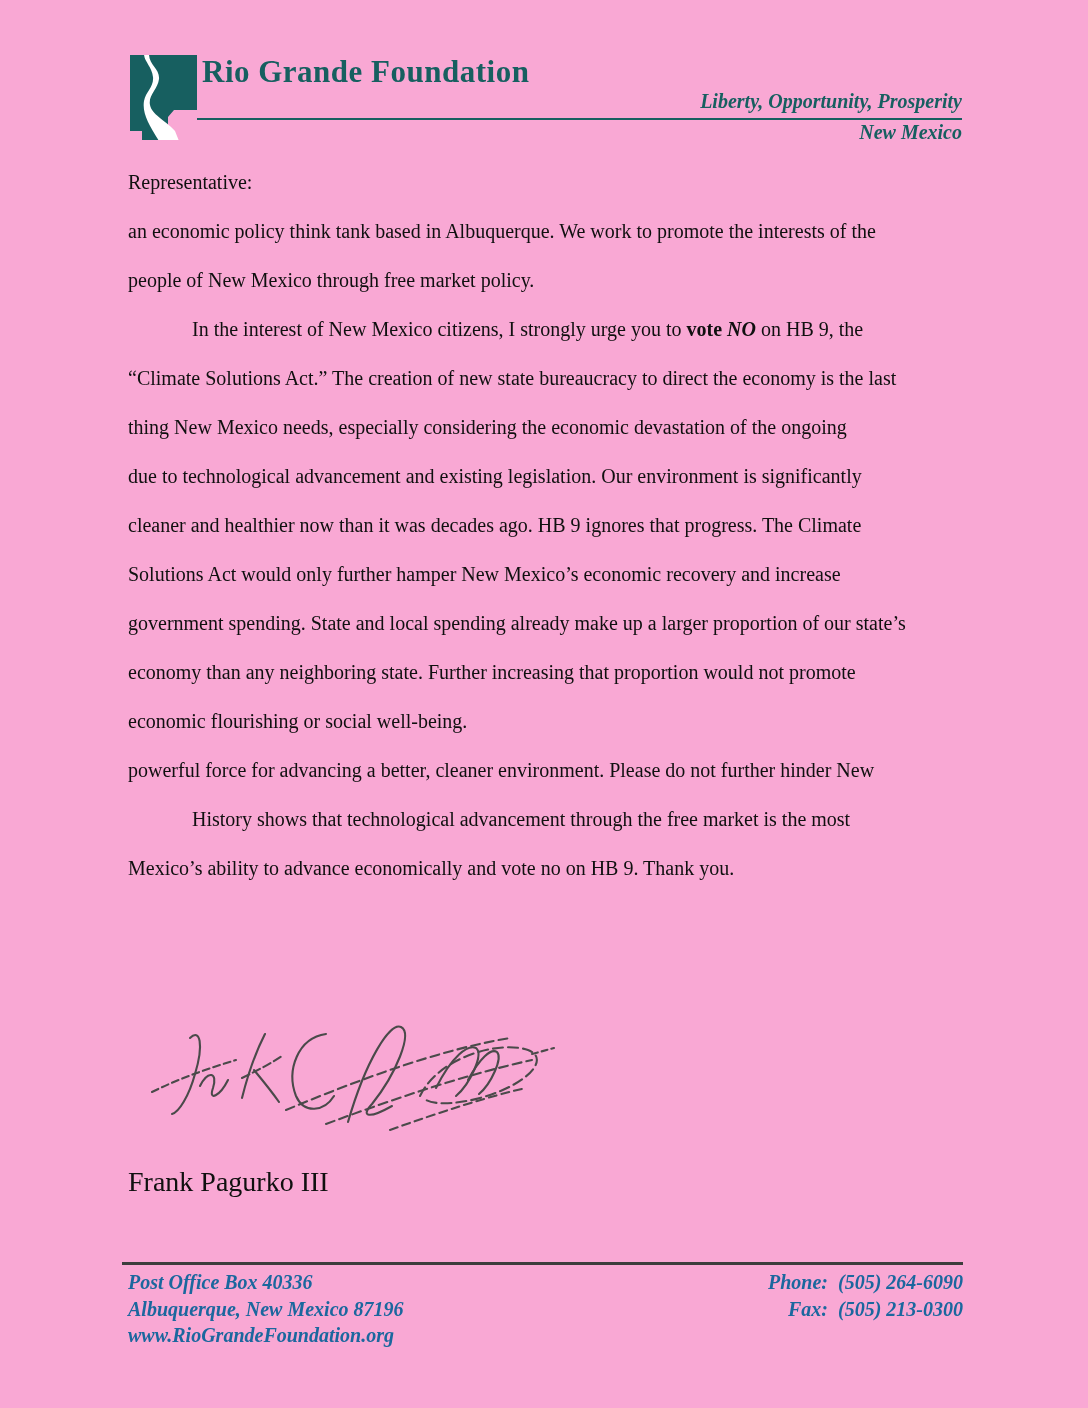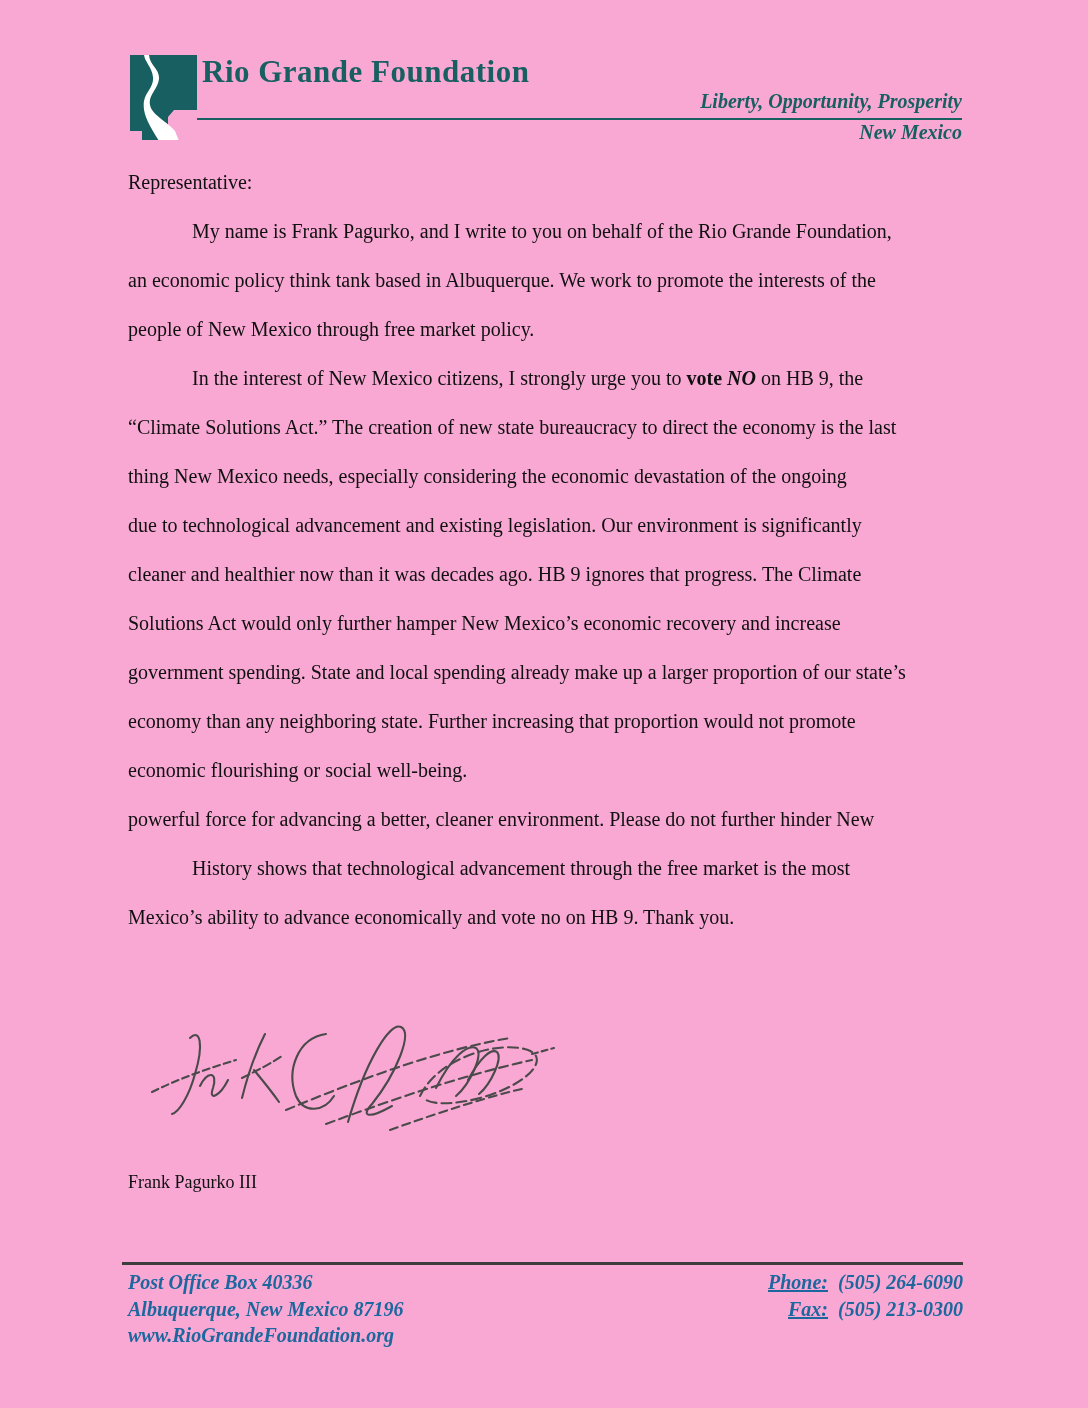--- a/index.html
+++ b/index.html
@@ -36,57 +36,56 @@
     font-size:20px;
   }
   .letter-line{
     height:49px;line-height:49px;white-space:nowrap;
   }
   .letter-line.indent{padding-left:64px;}
   
   .signature{position:absolute;left:138px;top:1000px;width:424px;height:150px;}
   .typed-name{
     position:absolute;left:128px;top:1168px;
-    font-size:18px;line-height:28px;
+    font-size:28px;line-height:28px;
   }
   
   .footer-rule{
     position:absolute;left:122px;top:1262px;width:841px;height:3px;
     background:#3d3d3d;
   }
   .footer{
     position:absolute;left:122px;top:1269px;width:841px;
     display:flex;justify-content:space-between;
     font-size:20px;font-weight:bold;font-style:italic;
   }
   .footer .col-left{padding-left:6px;}
   .footer .col-right{text-align:right;}
   .footer div{line-height:26.5px;}
-  .contact-row .label{margin-right:10px;text-decoration:underline;}
+  .contact-row .label{margin-right:10px;}
 </style>
 </head>
 <body>
 
 <div class="page">
 
   <div>
     <svg class="logo" viewBox="0 0 67 85" xmlns="http://www.w3.org/2000/svg">
       <path fill="#175F60" d="M0,0 H67 V55 H44 L38,62 V85 H12 V76 H0 Z"></path>
       <path fill="#ffffff" d="M19,-1 C19,10 30,14 29,24 C28,34 18,40 20,50 C22,60 34,64 45,76 L49,86 H29 C19,70 12,58 14,46 C16,36 24,32 23,22 C22,12 14,6 14,-1 Z"></path>
     </svg>
     <div class="org-title" style="color: rgb(23, 95, 96);">Rio Grande Foundation</div>
     <div class="tagline" style="color: rgb(23, 95, 96);">Liberty, Opportunity, Prosperity</div>
     <div class="header-rule" style="background: rgb(23, 95, 96);"></div>
     <div class="region" style="color: rgb(23, 95, 96);">New Mexico</div>
   </div>
 
   <div class="letter">
     <div class="letter-line">Representative:</div>
 
-  <div class="letter-line indent"><span>My name is Frank Pagurko, and I write to you on behalf of the Rio Grande Foundation,</span></div>
       <div class="letter-line"><span>an economic policy think tank based in Albuquerque. We work to promote the interests of the</span></div>
       <div class="letter-line"><span>people of New Mexico through free market policy.</span></div>
       <div class="letter-line indent"><span>In the interest of New Mexico citizens, I strongly urge you to </span><span style="font-weight: bold;">vote </span><span style="font-weight: bold; font-style: italic;">NO</span><span> on HB 9, the</span></div>
       <div class="letter-line"><span>“Climate Solutions Act.” The creation of new state bureaucracy to direct the economy is the last</span></div>
       <div class="letter-line"><span>thing New Mexico needs, especially considering the economic devastation of the ongoing</span></div>
       <div class="letter-line"><span>due to technological advancement and existing legislation. Our environment is significantly</span></div>
       <div class="letter-line"><span>cleaner and healthier now than it was decades ago. HB 9 ignores that progress. The Climate</span></div>
       <div class="letter-line"><span>Solutions Act would only further hamper New Mexico’s economic recovery and increase</span></div>
       <div class="letter-line"><span>government spending. State and local spending already make up a larger proportion of our state’s</span></div>
       <div class="letter-line"><span>economy than any neighboring state. Further increasing that proportion would not promote</span></div>

